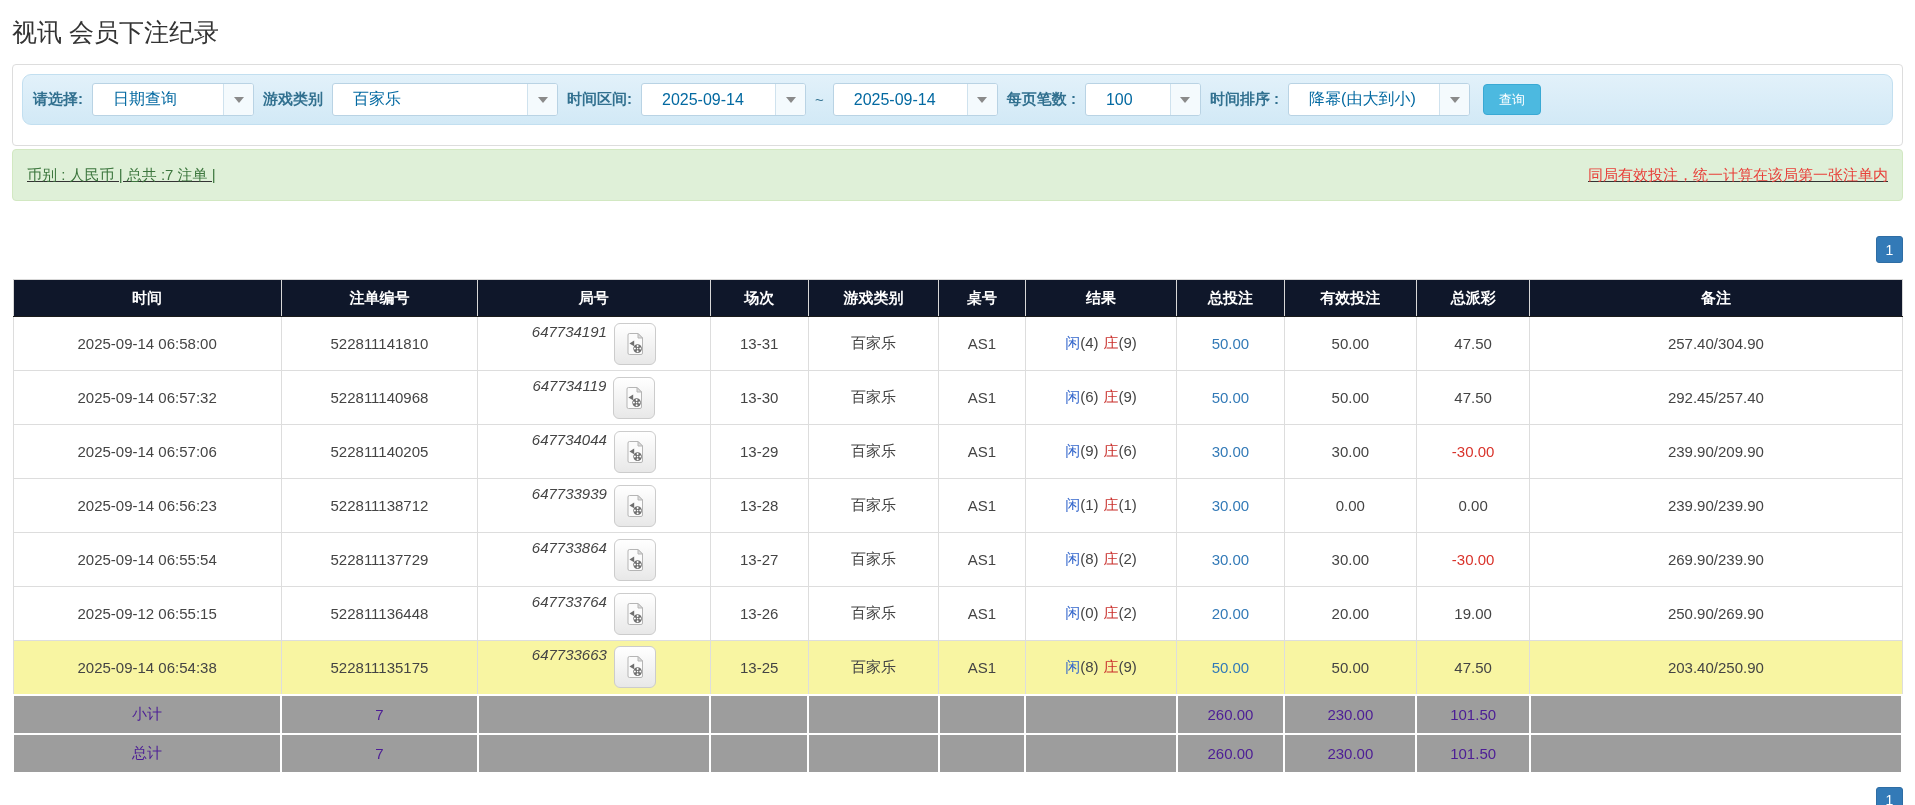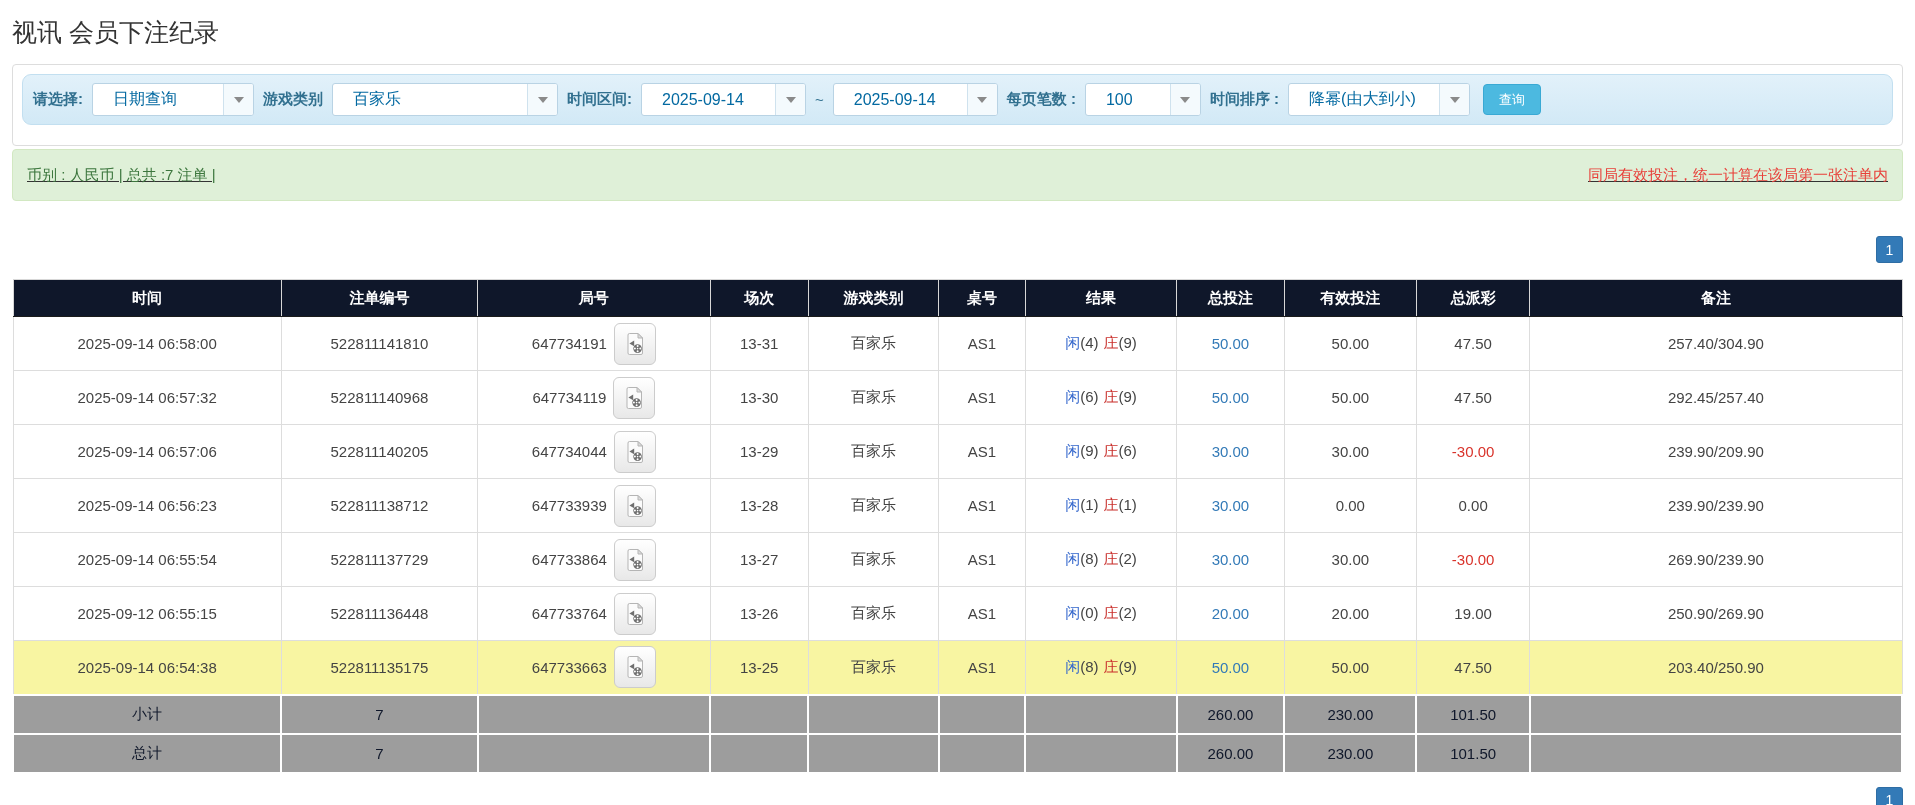--- a/index.html
+++ b/index.html
@@ -77,28 +77,28 @@
   thead th {
     background:#0f172a; color:#fff; font-weight:bold; height:37px;
     border:1px solid #d7d7d7; border-bottom:1px solid #1b1b1b; text-align:center;
   }
   tbody td {
     border:1px solid #ddd; height:54px; text-align:center;
     color:#444; background:#fff; vertical-align:middle;
   }
   tr.highlight td { background:#f8f5a2; }
   tr.summary-row td {
-    background:#9d9d9d; color:#0f172a; height:39px; border:2px solid #fff;
+    background:#9d9d9d; color:#4c1d95; height:39px; border:2px solid #fff;
     text-align:center;
   }
   .blue-link { color:#337ab7; text-decoration:none; cursor:pointer; }
   .neg { color:#d9332b; }
   .xian { color:#3366cc; }
   .zhuang { color:#c9302c; margin-left:5px; }
-  .round-wrap { display:inline-flex; align-items:center; gap:7px; }
+  .round-wrap { display:inline-flex; align-items:flex-start; gap:7px;font-style:italic; }
   .video-btn {
     width:42px; height:42px; border:1px solid #ccc; border-radius:6px;
     background:linear-gradient(#ffffff,#e8e8e8);
     display:inline-flex; align-items:center; justify-content:center; cursor:pointer;
   }
 </style>
 </head>
 <body>
 
 <div class="page">

